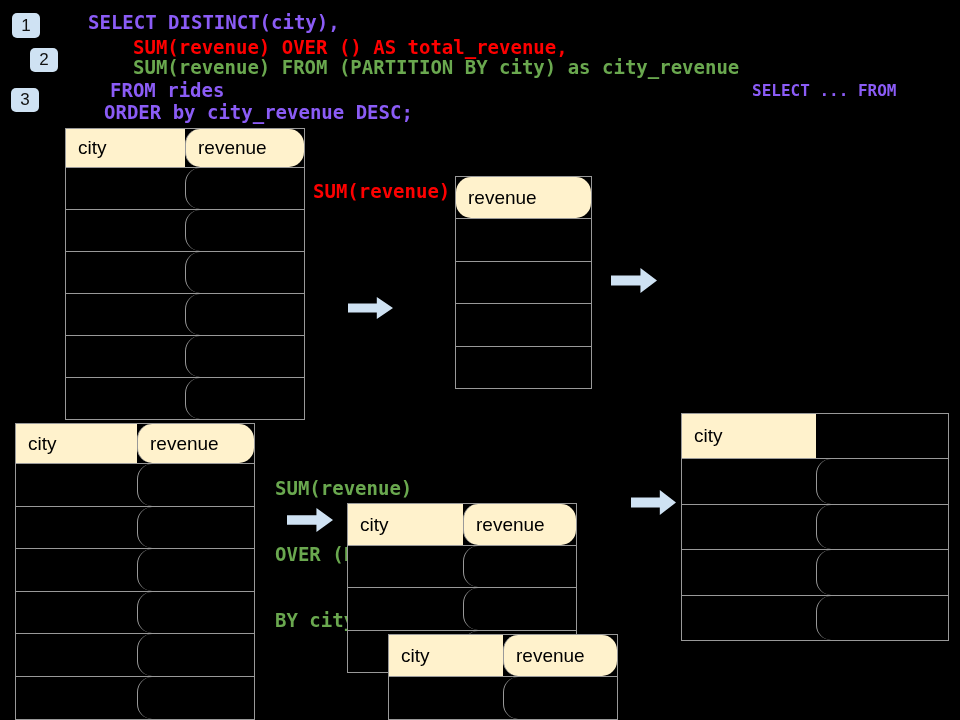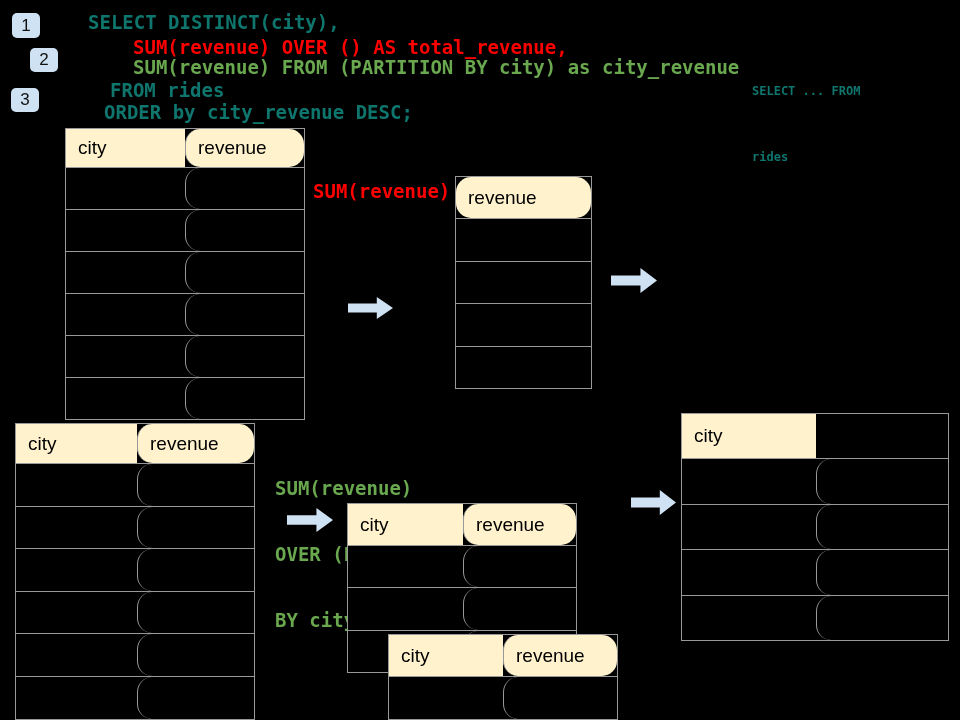--- a/index.html
+++ b/index.html
@@ -24,22 +24,22 @@
 
   
   .code {
     position: absolute;
     font-family: "DejaVu Sans Mono", "Liberation Mono", monospace;
     font-weight: bold;
     font-size: 19px;
     line-height: 22px;
     white-space: pre;
   }
-  .code.small { font-size: 12px; line-height: 22px; }
-  .purple { color: #0f766e; }
+  .code.small { font-size: 16px; line-height: 22px; }
+  .purple { color: #8b5cf6; }
   .red    { color: #fe0000; }
   .green  { color: #6aa84f; }
 
   
   .tbl {
     position: absolute;
     border: 1px solid #999;
     background: #000;
     box-sizing: border-box;
   }
@@ -74,21 +74,20 @@
 <div class="badge" style="left:11px; top:88px; width:28px; height:24px;">3</div>
 
 <div class="code purple" style="left:88px;  top:11px;">SELECT DISTINCT(city),</div>
 <div class="code red" style="left:133px; top:36px;">SUM(revenue) OVER () AS total_revenue,</div>
 <div class="code green" style="left:133px; top:56px;">SUM(revenue) FROM (PARTITION BY city) as city_revenue</div>
 <div class="code purple" style="left:110px; top:79px;">FROM rides</div>
 <div class="code purple" style="left:104px; top:101px;">ORDER by city_revenue DESC;</div>
 
 <div class="code small purple" style="left:752px; top:36px;">
   <div>SELECT ... FROM</div>
-  <div>rides</div>
 </div>
 
 <div class="code red" style="left:313px; top:136px;">
   <div>SUM(revenue)</div>
 </div>
 
 <div class="code green" style="left:275px; top:433px;">
   <div>SUM(revenue)</div>
   <div>OVER (PARTITION</div>
   <div>BY city)</div>

